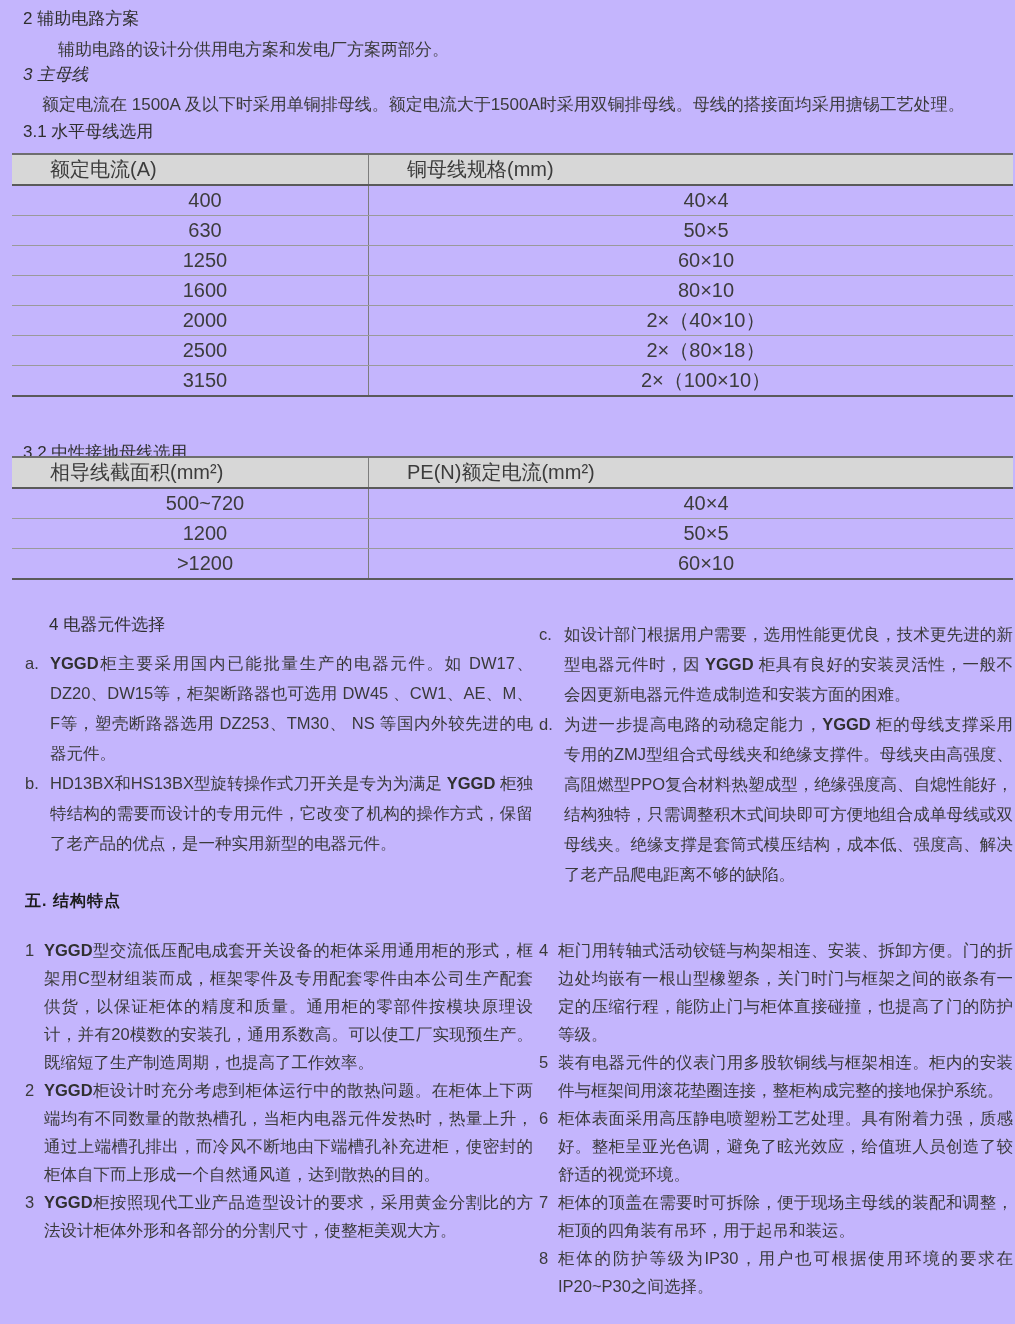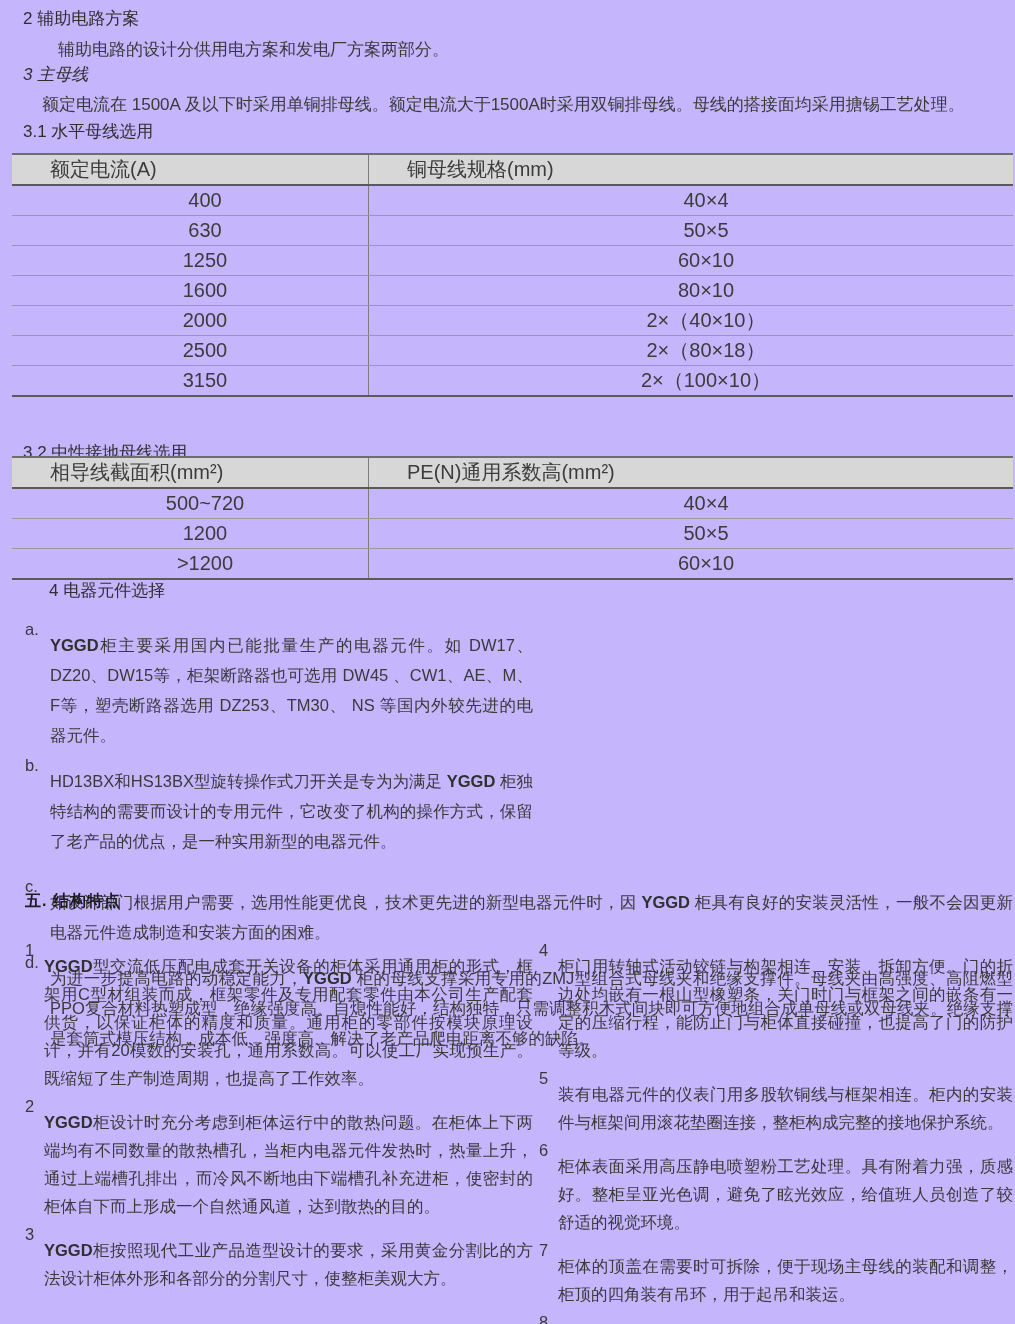--- a/index.html
+++ b/index.html
@@ -71,35 +71,35 @@
   
   .twocol {
     position: absolute;
     left: 25px;
     width: 988px;
     display: flex;
     gap: 6px;
   }
   .twocol .colL { width: 508px; flex: none; }
   .twocol .colR { flex: 1; }
-  #sec-components { top: 576px; flex-direction: column; }
+  #sec-components { top: 610px; }
   #sec-components .colR { padding-top: 9px; }
   .sub-heading {
     font-size: 17px;
     line-height: 30px;
     padding-left: 24px;
     color: #2f2f2f;
     margin-bottom: 8px;
   }
   .item {
     display: flex;
     align-items: flex-start;
   }
   .item .marker { flex: 0 0 25px; color: #3a3a3a; }
-  .item .text   { flex: 1; text-align: justify; color: #3a3a3a; margin-top: 16px; }
+  .item .text   { flex: 1; text-align: justify; color: #3a3a3a; }
   #sec-components .item { font-size: 16.5px; line-height: 30px; }
   #h-structure {
     position: absolute;
     left: 25px; top: 891px;
     font-size: 16px;
     font-weight: bold;
     color: #1c1c1c;
     letter-spacing: 1px;
   }
   #sec-structure { top: 936px; }
@@ -158,21 +158,21 @@
       </tr>
       </tbody>
   </table>
 
   <div class="heading" id="h-neutral">3.2 中性接地母线选用</div>
 
   <table class="spec-table" id="t-neutral">
     <thead>
       <tr>
         <th class="c1">相导线截面积(mm²)</th>
-        <th class="c2">PE(N)通用系数高(mm²)</th>
+        <th class="c2">PE(N)额定电流(mm²)</th>
       </tr>
     </thead>
     <tbody>
         <tr>
         <td class="c1">500~720</td>
         <td class="c2">40×4</td>
       </tr>
         <tr>
         <td class="c1">1200</td>
         <td class="c2">50×5</td>

